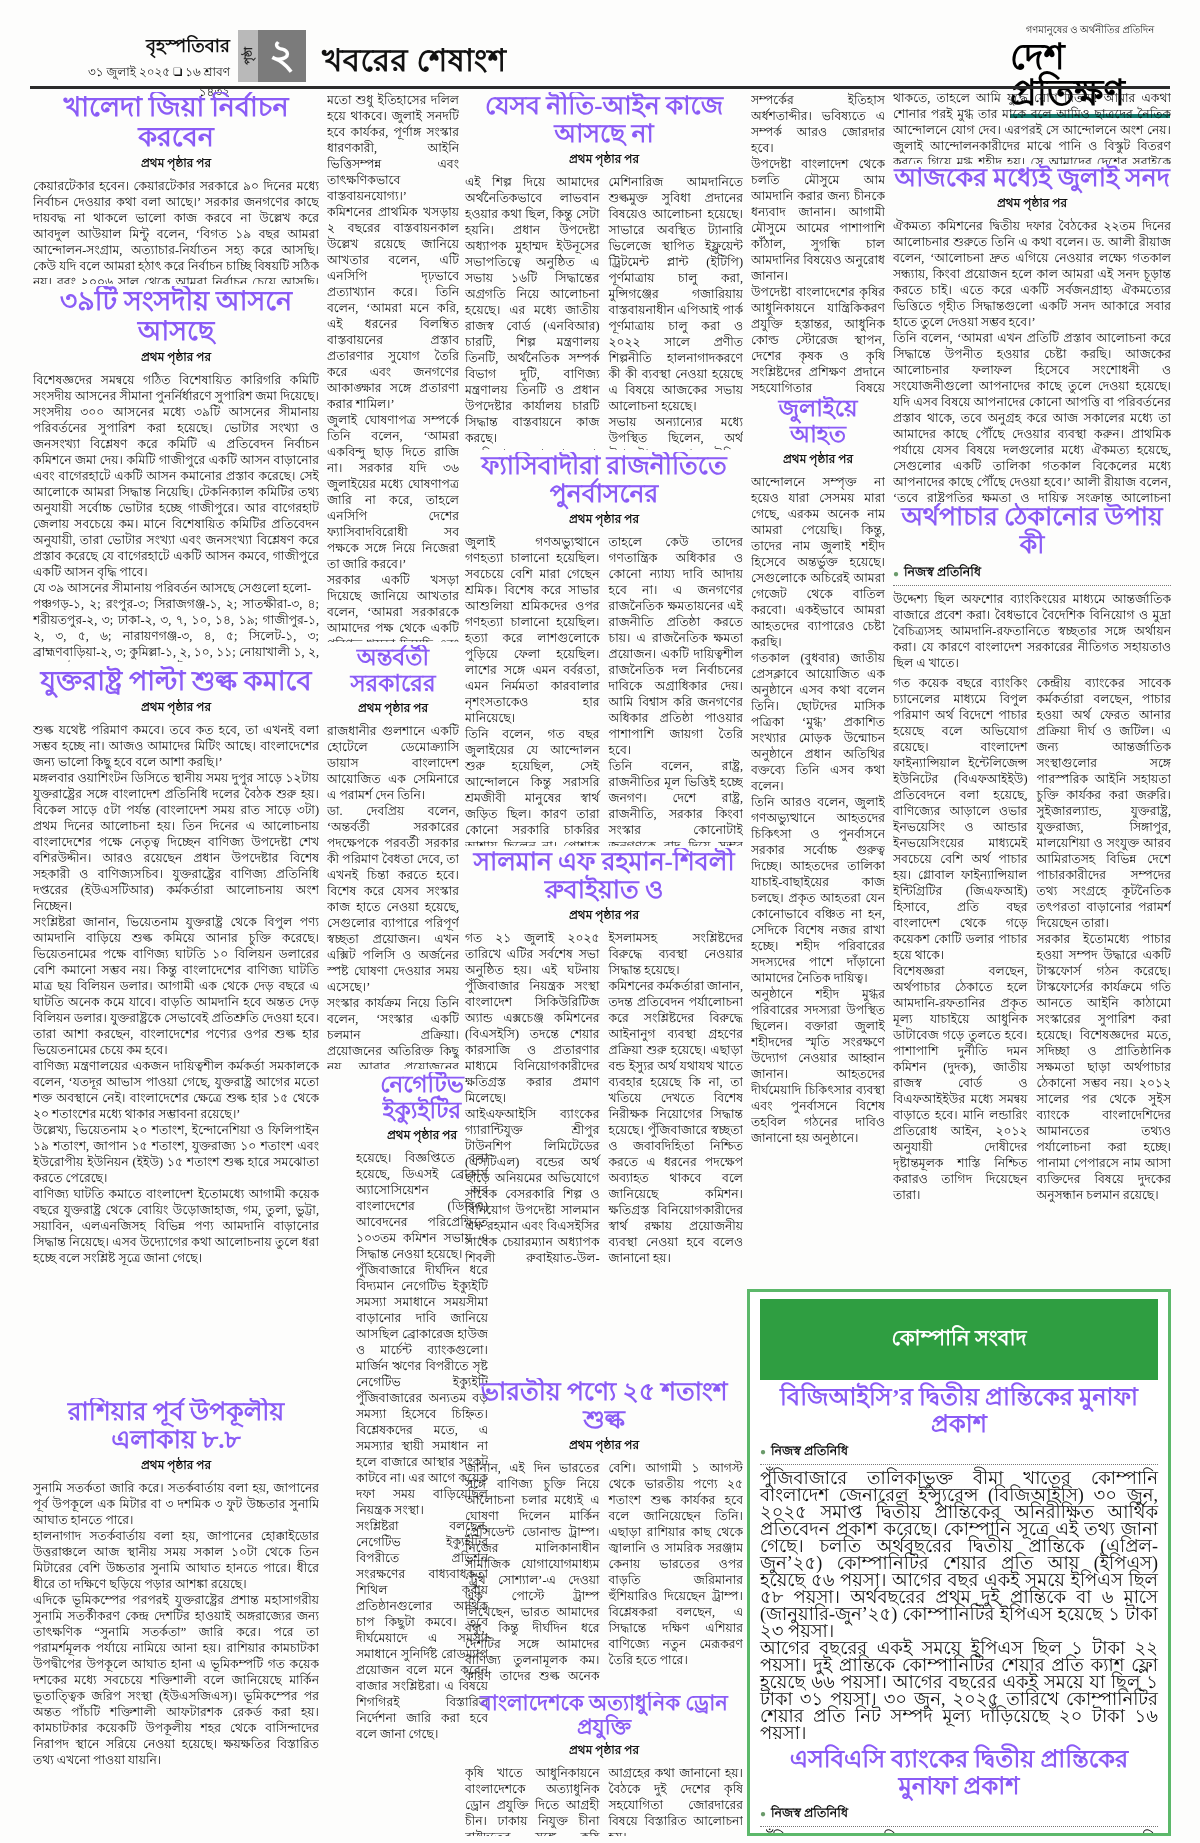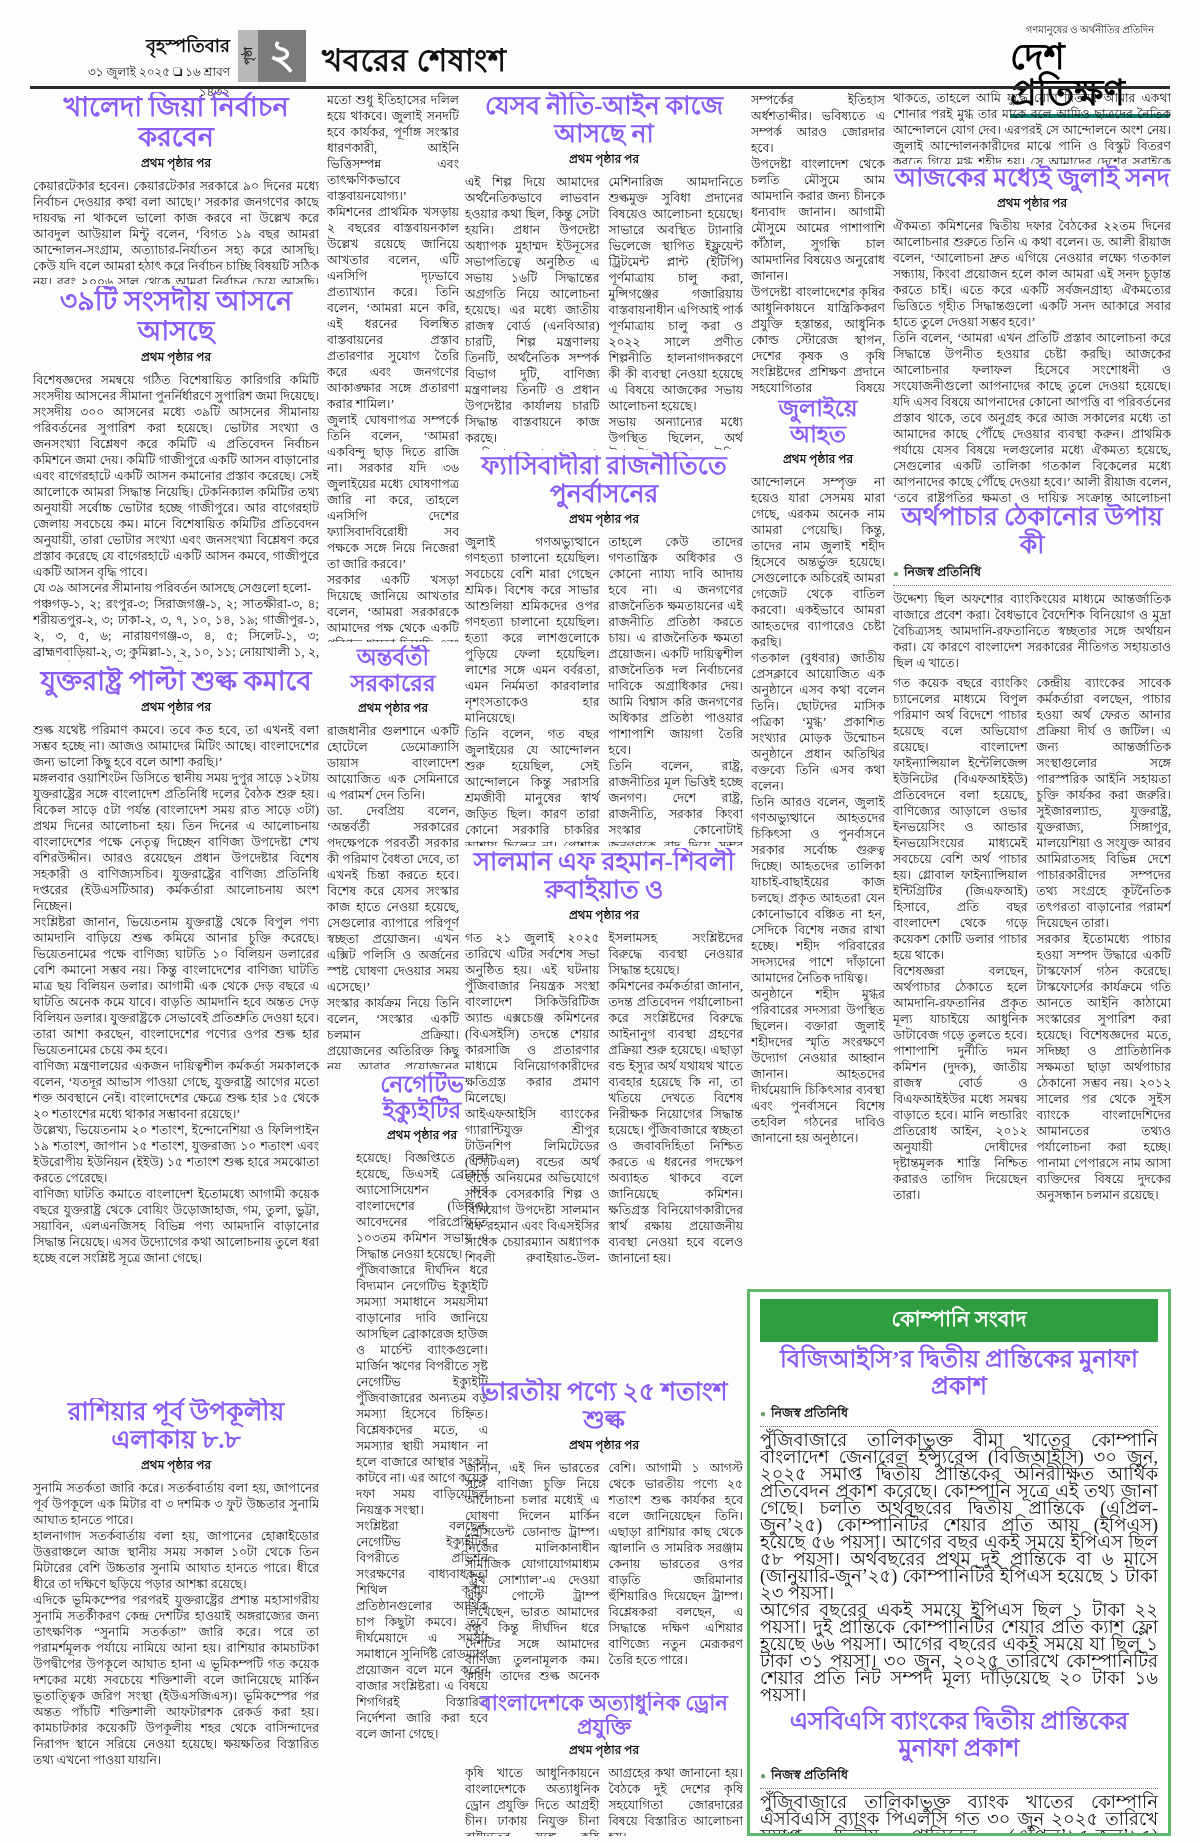--- a/index.html
+++ b/index.html
@@ -30,21 +30,21 @@
     display:flex;align-items:center;justify-content:center;font-family:"Liberation Serif",serif;}
   .section-title{font-size:31px;font-weight:bold;letter-spacing:.5px;}
   .logo-tag{font-size:10px;text-align:center;color:#222;}
   .logo{font-size:36px;font-weight:bold;line-height:1;color:#000;}
   .logo-rule{height:4px;background:#157a6e;margin-top:3px;}
   .main-rule{position:absolute;left:30px;top:86px;width:1140px;height:3px;background:#2b2b2b;}
   
   .cbox{position:absolute;left:747px;top:1289px;width:424px;height:547px;
     border:3px solid #5cb86a;padding:7px 10px;box-sizing:border-box;overflow:hidden;background:#fff;}
   .cbox-title{background:#2f9e41;color:#fff;text-align:center;font-size:21px;font-weight:bold;
-    padding:4px 0;margin-bottom:4px;}
+    padding:23px 0;margin-bottom:4px;}
   .cbox .h1{font-size:24px;}
   .cbox .body{font-size:18px;line-height:17px;}
 </style>
 </head>
 <body>
 
 <div class="abs" style="left:30px;top:28px;width:1140px;height:56px;">
   <div class="abs" style="left:25px;top:4px;width:175px;">
     <div class="hdr-day">বৃহস্পতিবার</div>
     <div class="hdr-date">৩১ জুলাই ২০২৫ ❑ ১৬ শ্রাবণ ১৪৩২</div>

